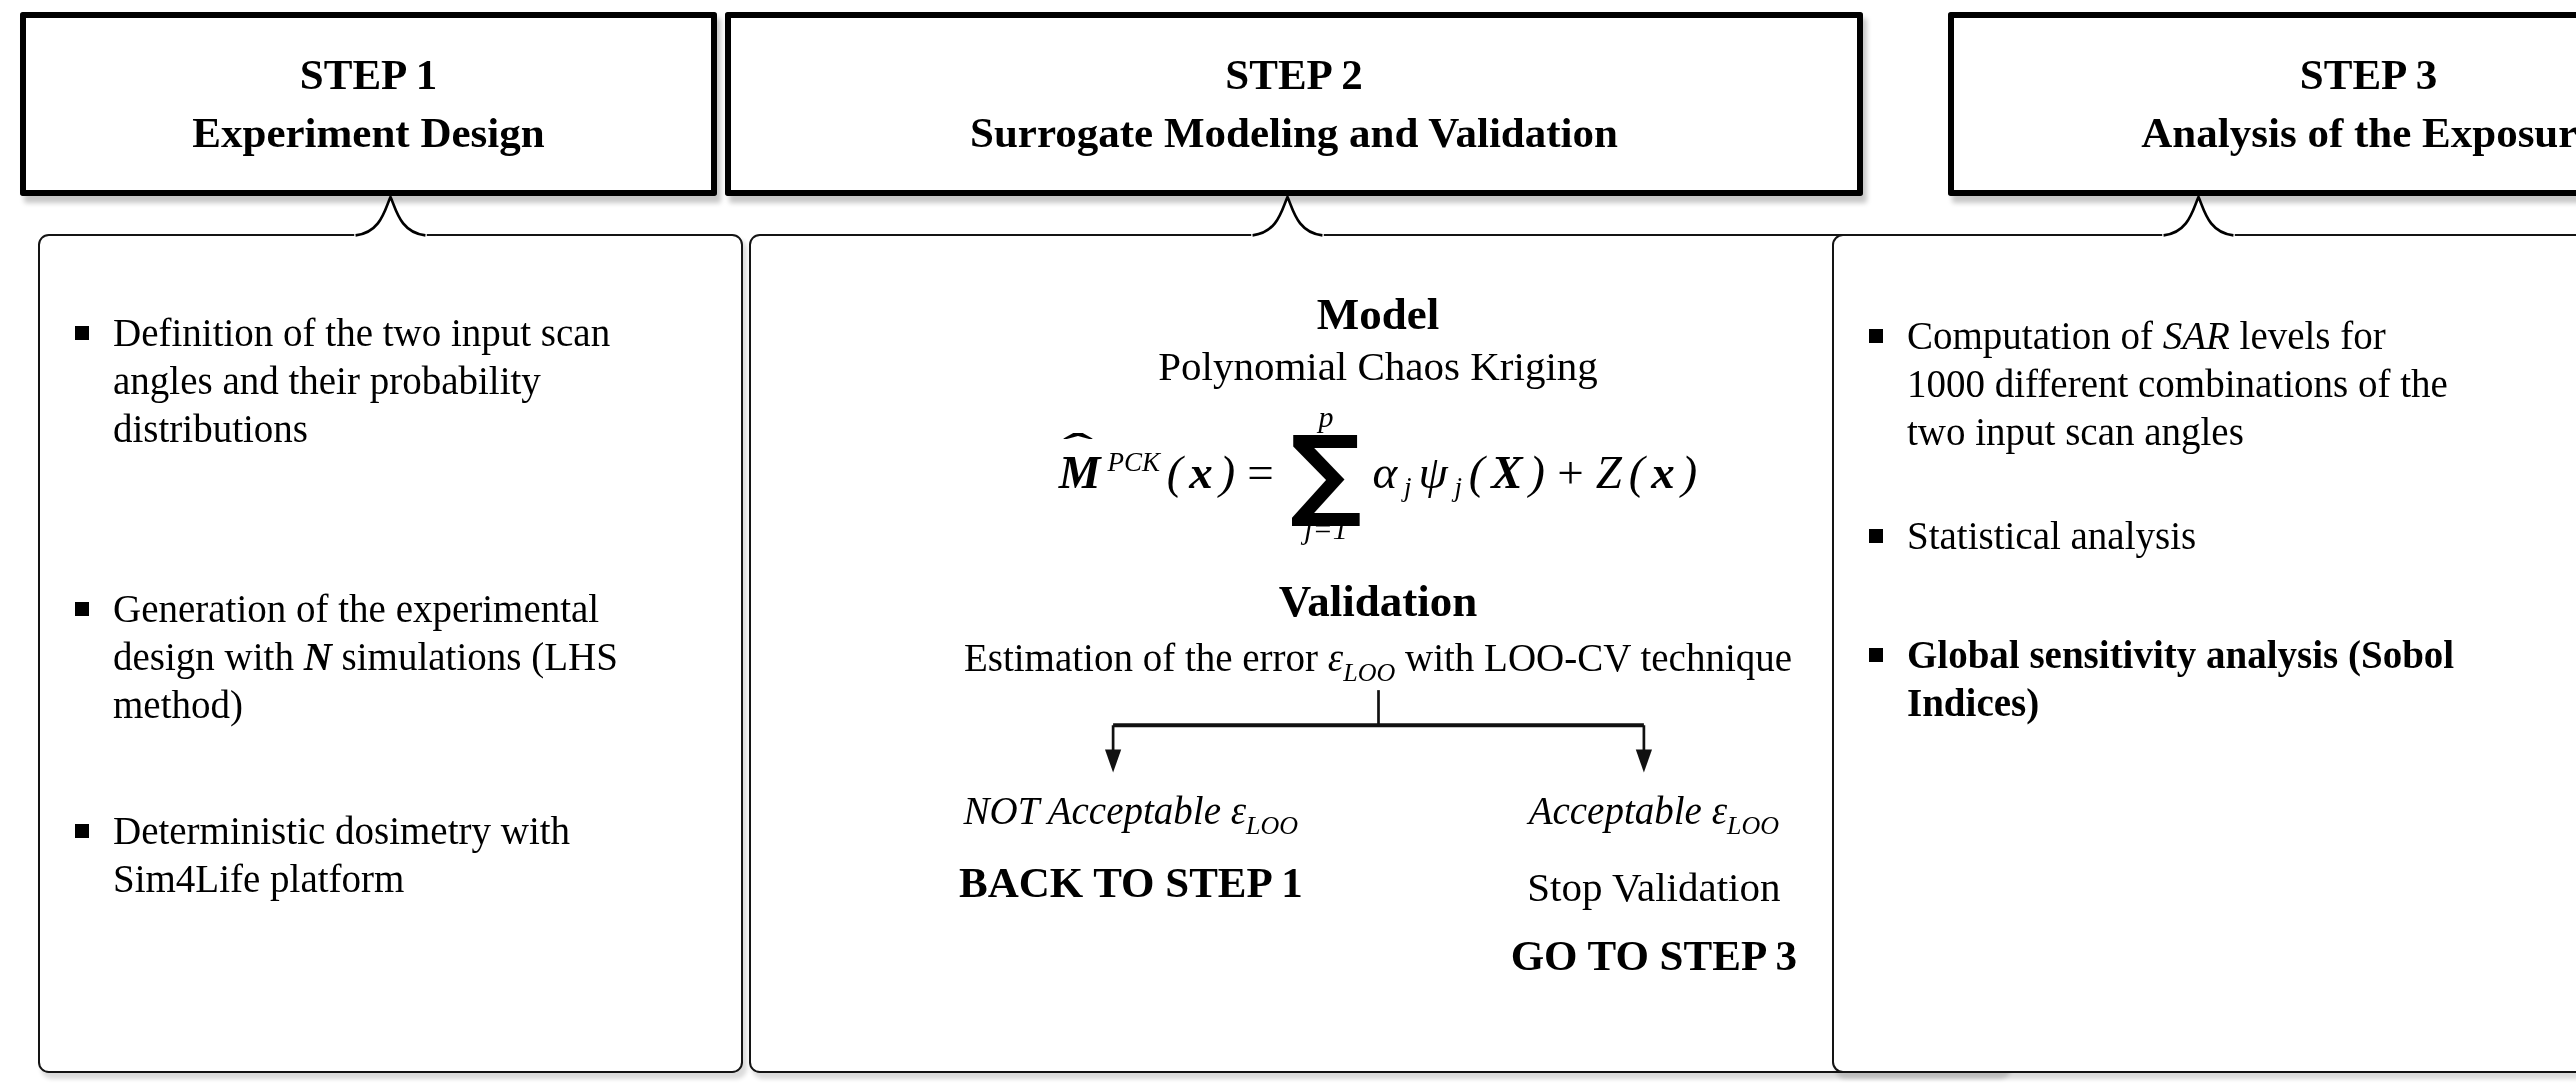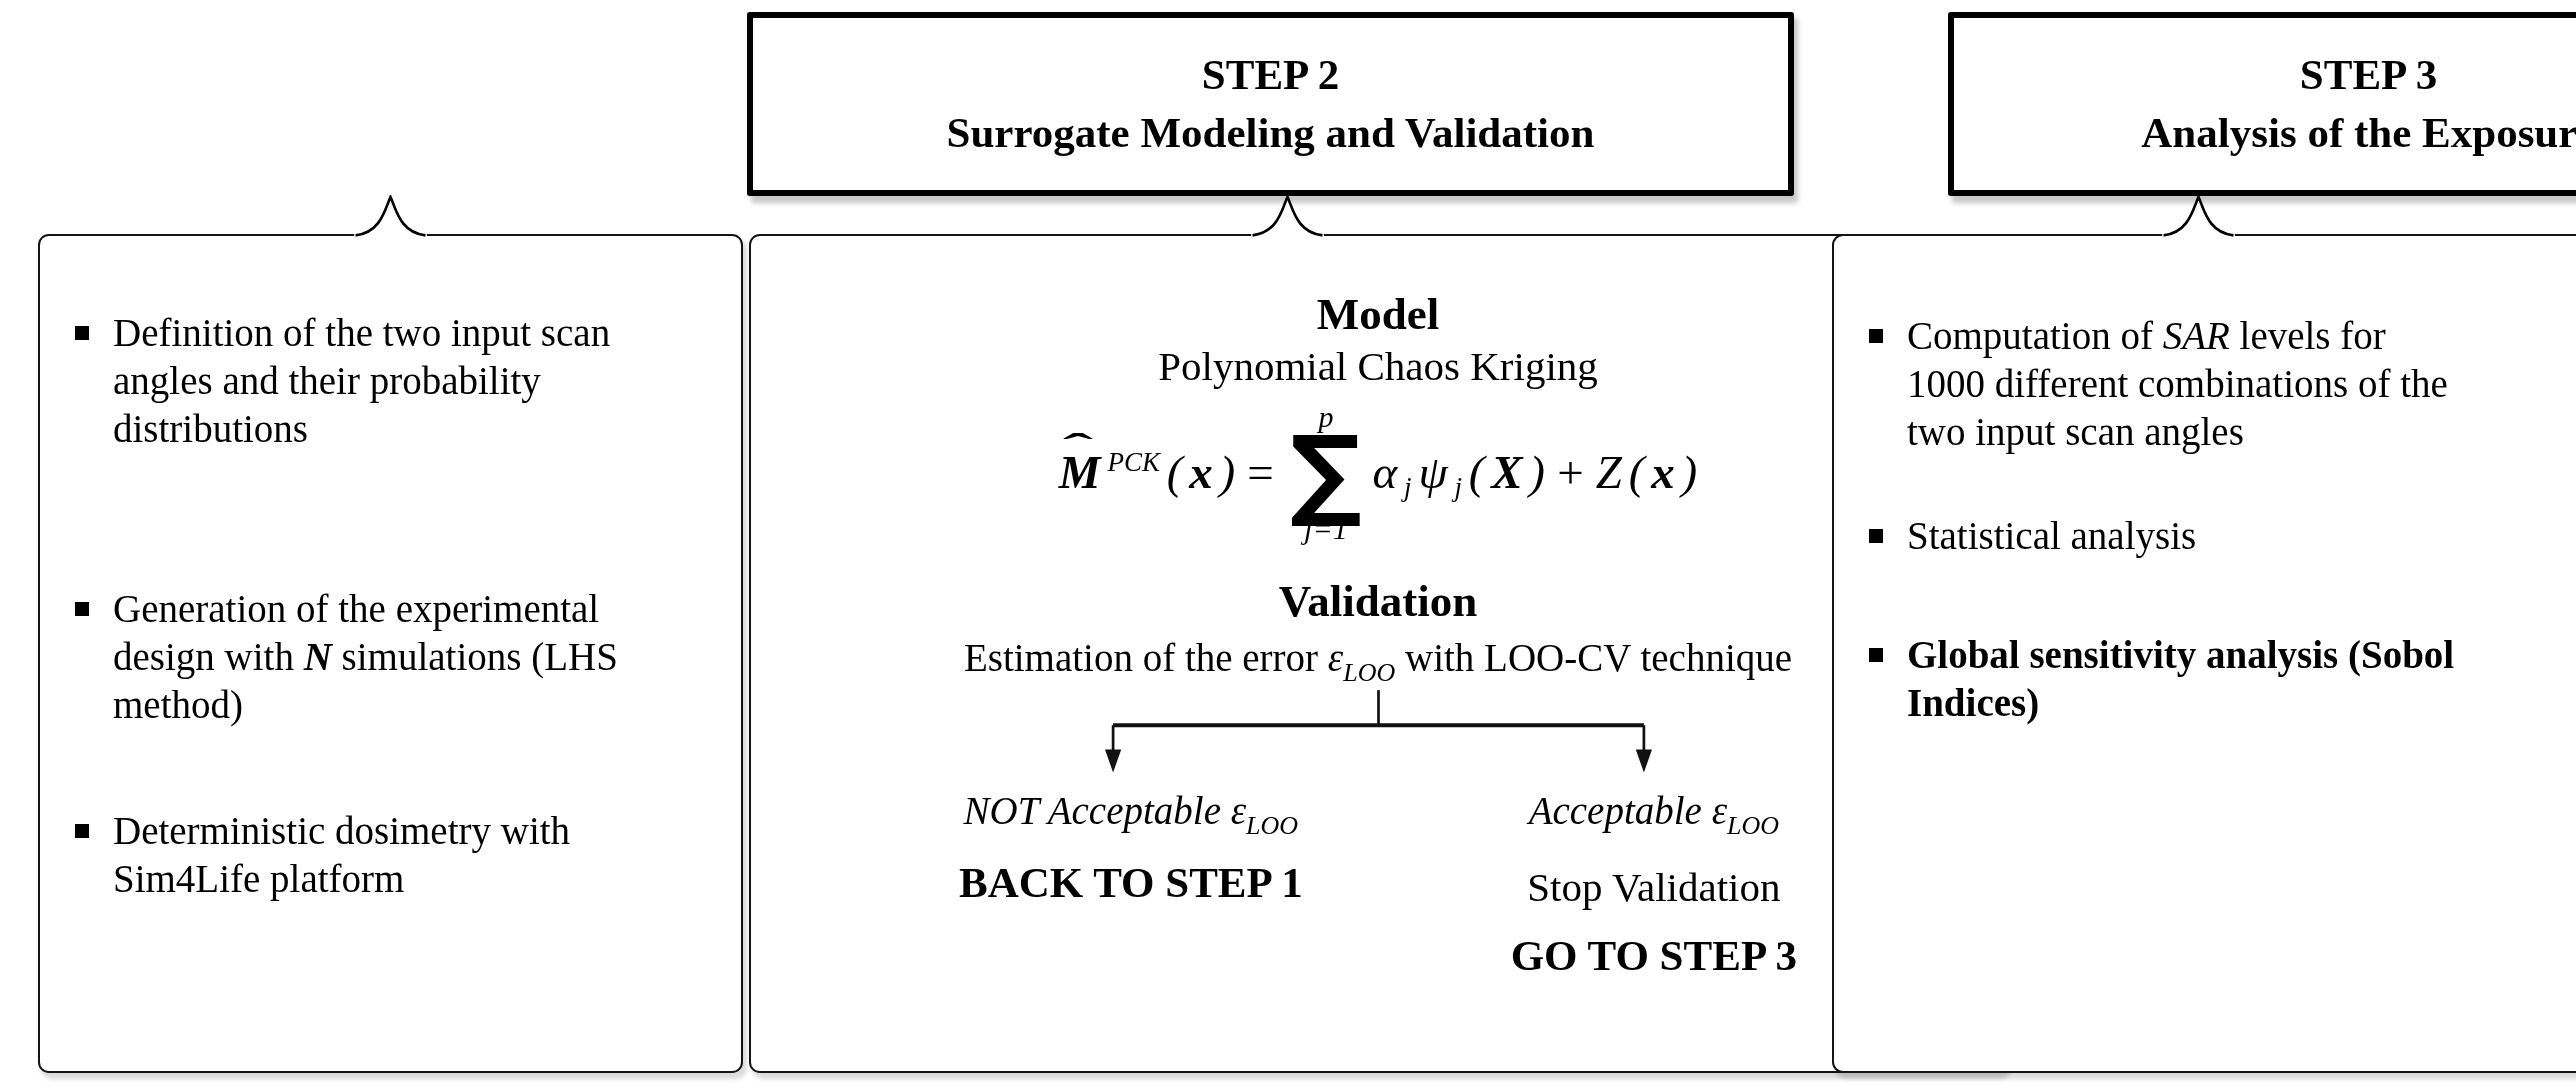--- a/index.html
+++ b/index.html
@@ -59,21 +59,25 @@
   .branch{display:flex;flex-direction:column;align-items:center;}
   .cond{font-size:39px;font-style:italic;line-height:47px;white-space:nowrap;}
   .action{font-size:41px;line-height:49px;margin-top:24px;white-space:nowrap;}
   .goto{font-size:43px;font-weight:bold;line-height:51px;margin-top:17.6px;white-space:nowrap;}
 </style>
 </head>
 <body>
 
 <div id="page">
 
-  <div class="hdr" style="left:747px;width:1047px;">
+  <div class="hdr" style="left:20px;width:697px;">
+    <span class="t1">STEP 1</span>
+    <span class="t2">Experiment Design</span>
+  </div>
+  <div class="hdr" style="left:725px;width:1138px;">
     <span class="t1">STEP 2</span>
     <span class="t2">Surrogate Modeling and Validation</span>
   </div>
   <div class="hdr" style="left:1948px;width:841px;">
     <span class="t1">STEP 3</span>
     <span class="t2">Analysis of the Exposure</span>
   </div>
 
   <svg class="brace" style="left:350px;" viewBox="0 0 120 64">
     <rect x="6" y="54" width="108" height="10" fill="#ffffff"></rect>

